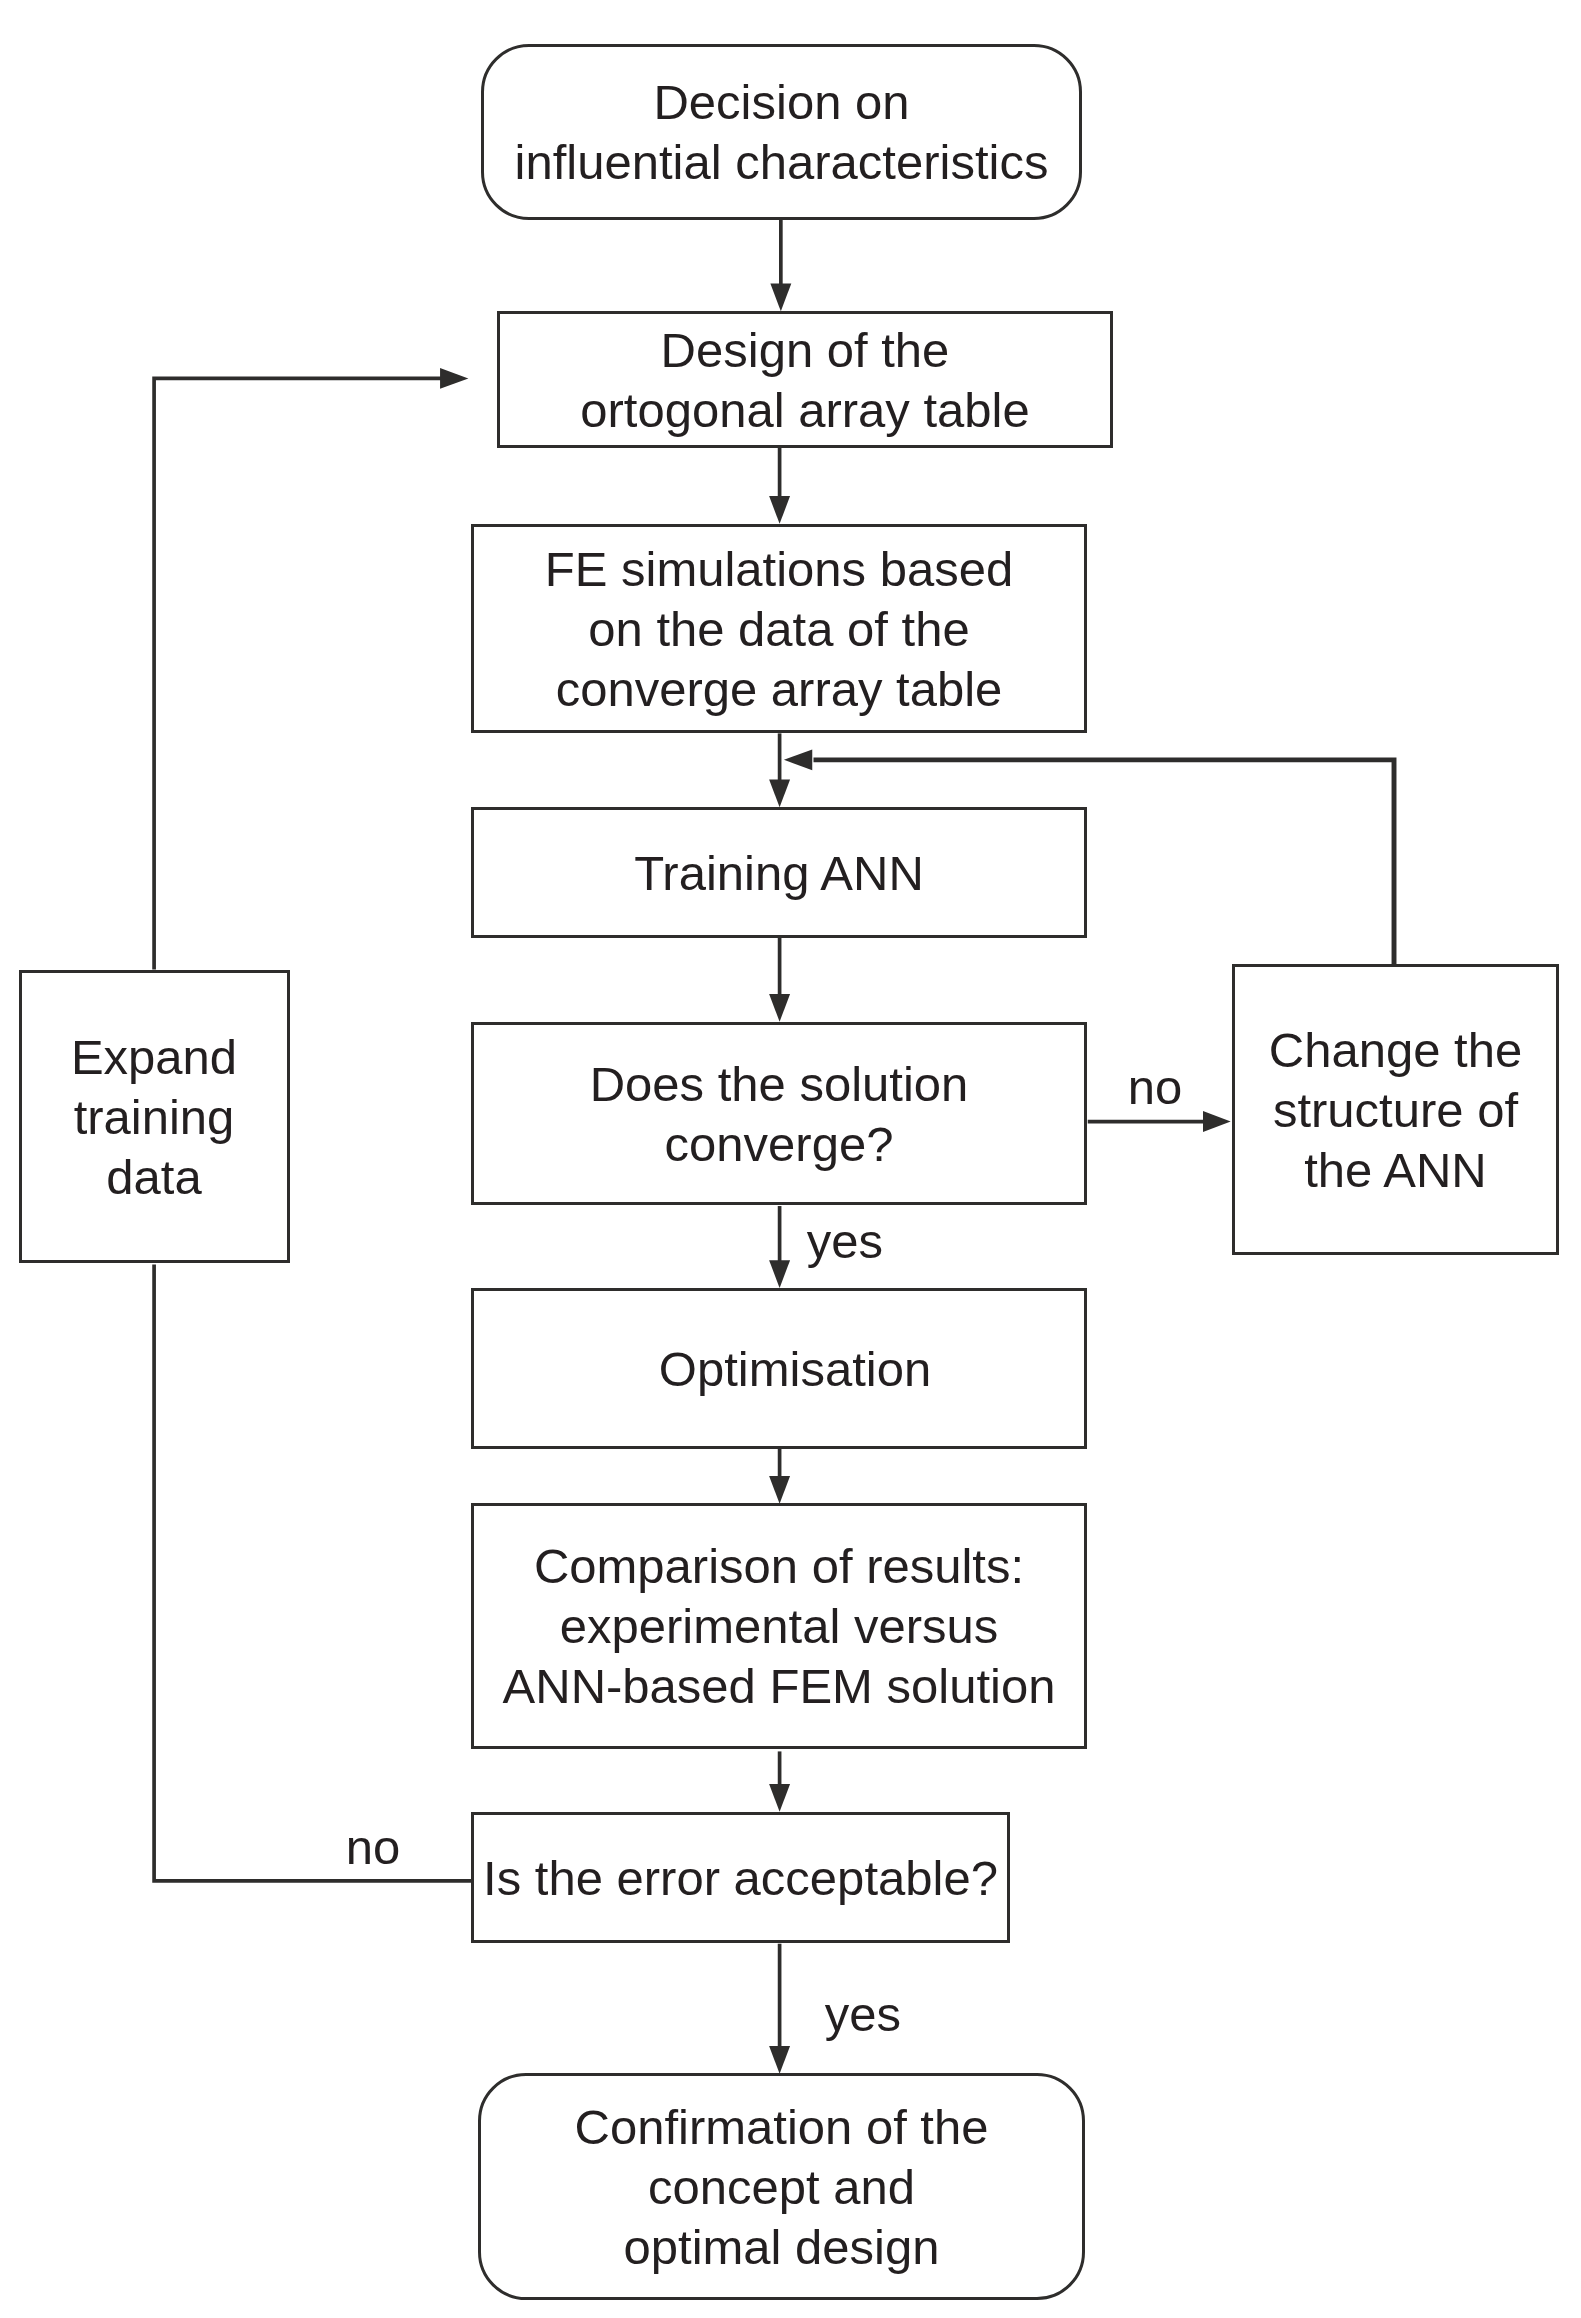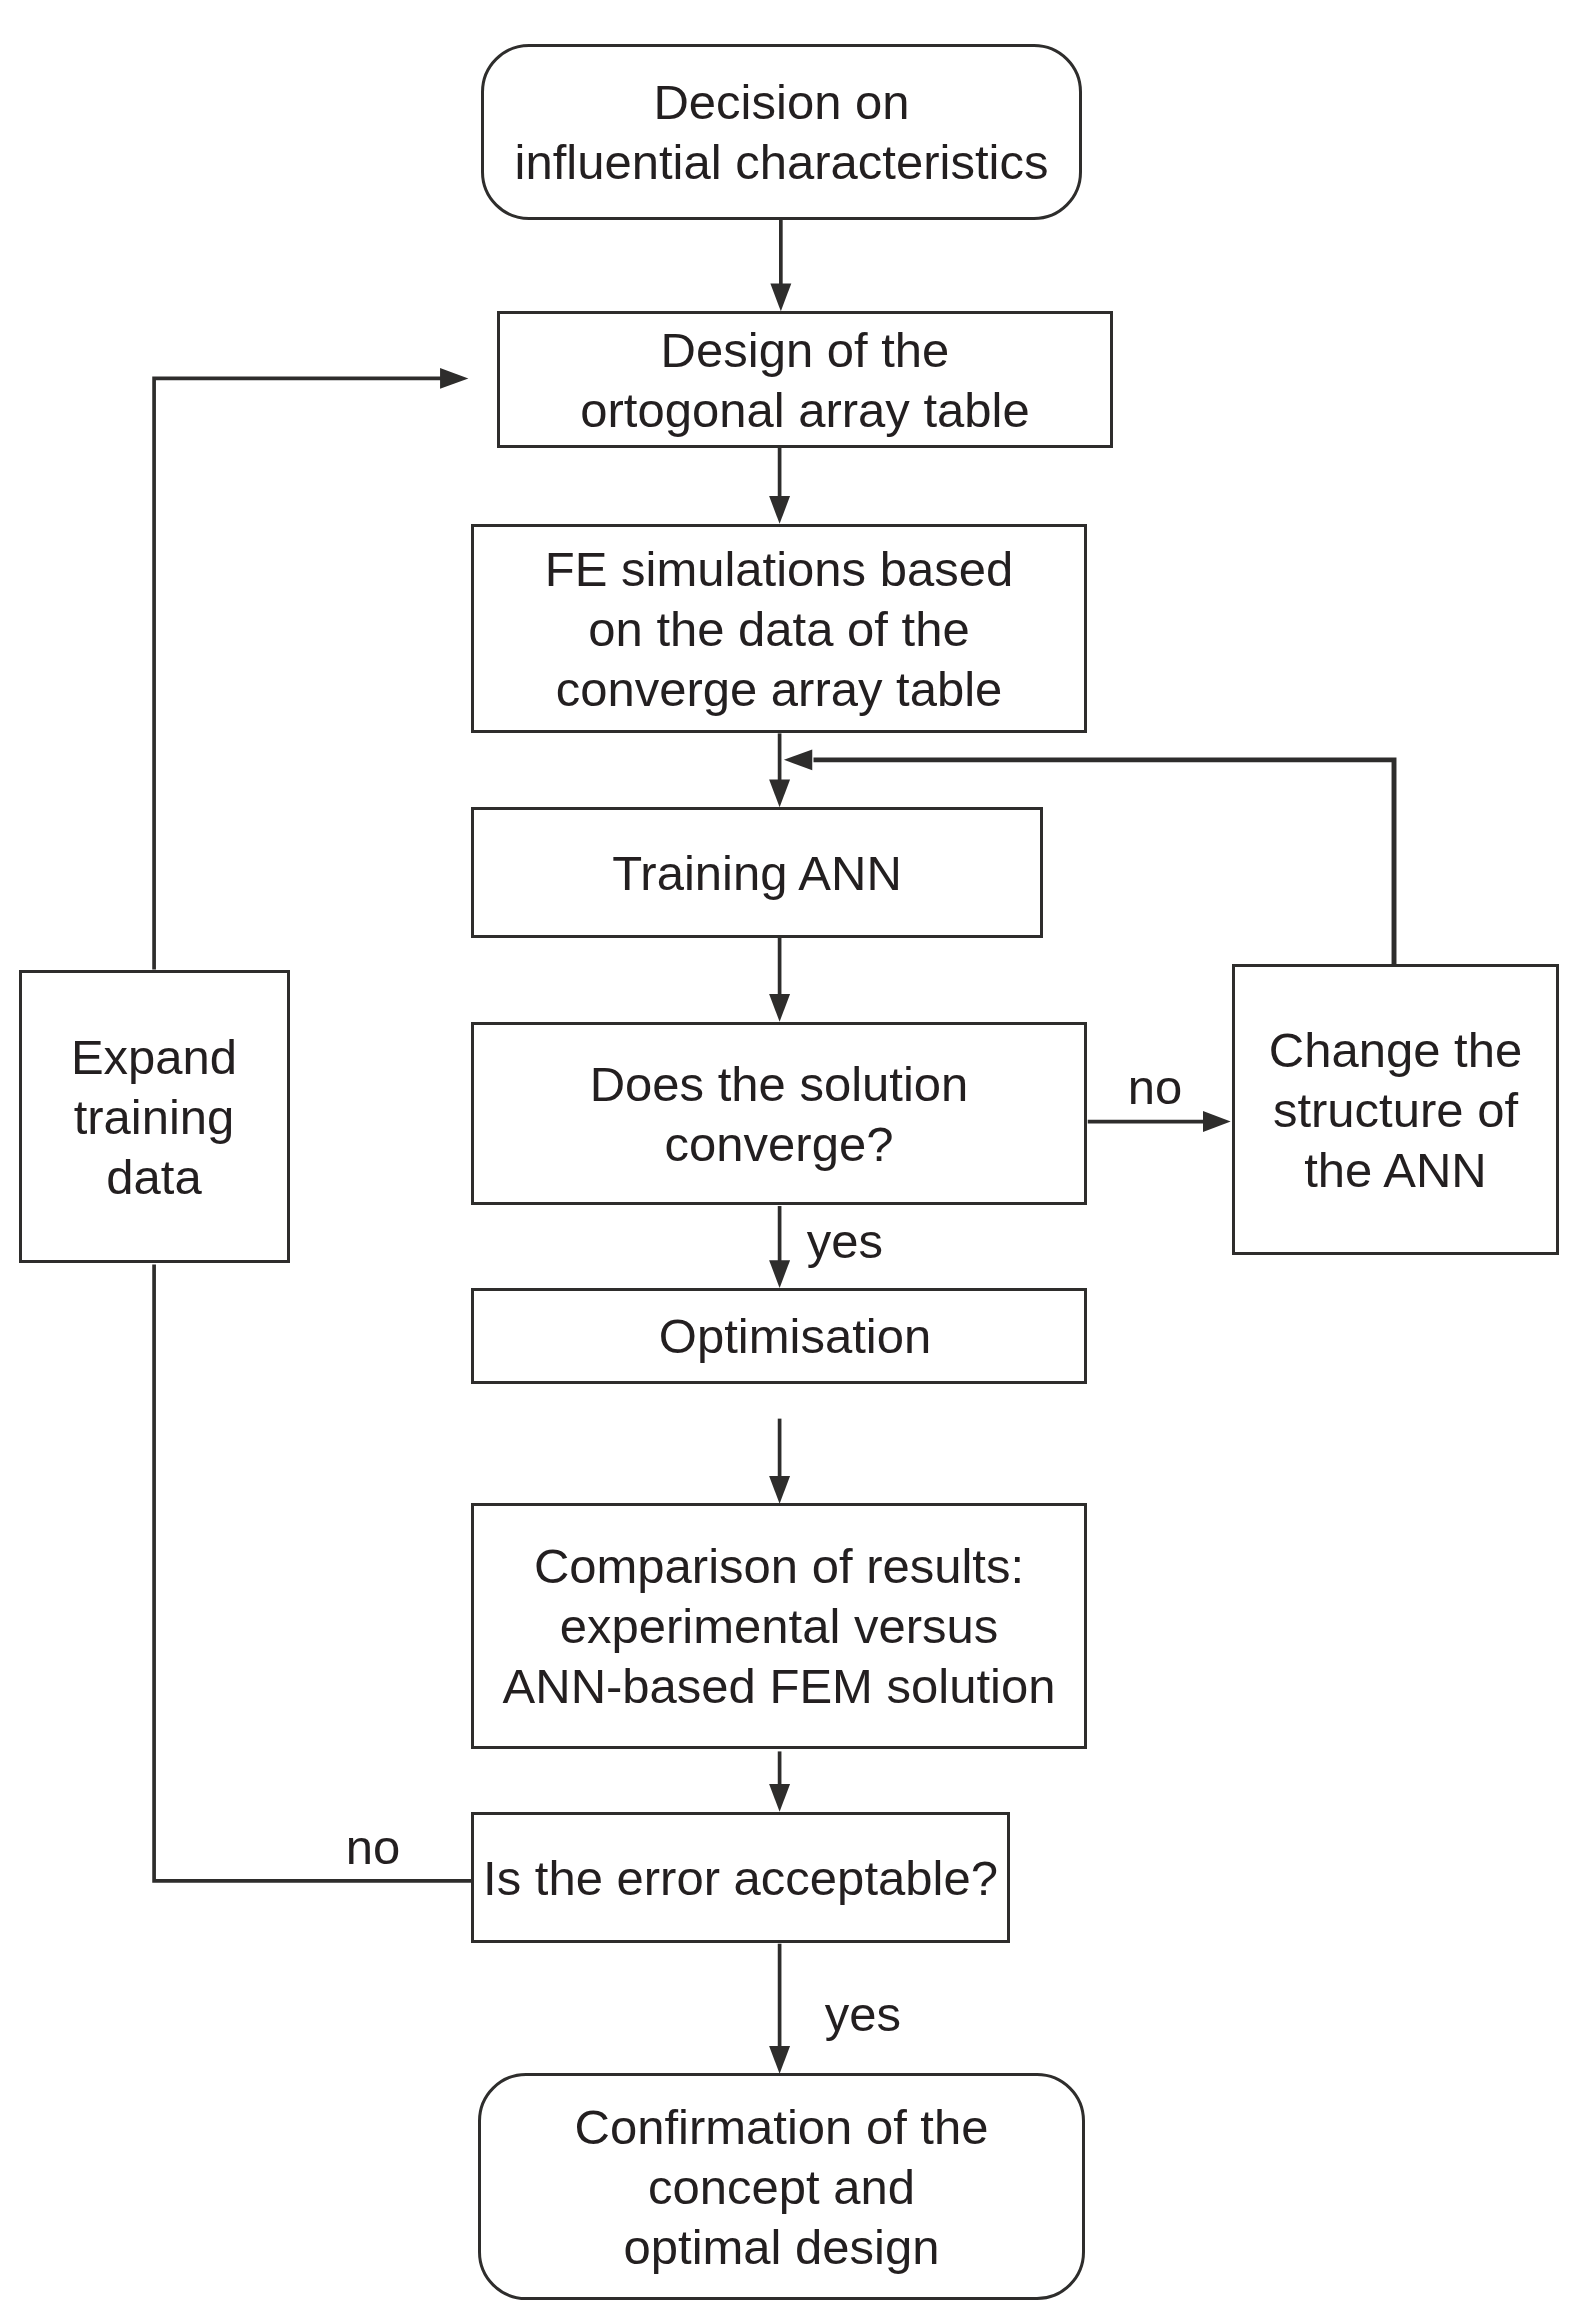--- a/index.html
+++ b/index.html
@@ -128,42 +128,42 @@
     <span>Design of the
 ortogonal array table</span>
   </div>
 
   <div class="node" style="left:471px; top:524px; width:616px; height:209px;">
     <span>FE simulations based
 on the data of the
 converge array table</span>
   </div>
 
-  <div class="node" style="left:471px; top:807px; width:572px; height:131px;">
+  <div class="node" style="left:471px; top:807px; width:616px; height:131px;">
     <span>Training ANN</span>
   </div>
 
   <div class="node" style="left:1232px; top:964px; width:327px; height:291px;">
     <span>Change the
 structure of
 the ANN</span>
   </div>
 
   <div class="node" style="left:471px; top:1022px; width:616px; height:183px;">
     <span>Does the solution
 converge?</span>
   </div>
 
   <div class="node" style="left:18.5px; top:970px; width:271px; height:293px;">
     <span>Expand
 training
 data</span>
   </div>
 
-  <div class="node" style="left:471px; top:1288px; width:616px; height:96px;padding-left:32px;">
+  <div class="node" style="left:471px; top:1288px; width:616px; height:161px;padding-left:32px;">
     <span>Optimisation</span>
   </div>
 
   <div class="node" style="left:471px; top:1503px; width:616px; height:246px;">
     <span>Comparison of results:
 experimental versus
 ANN-based FEM solution</span>
   </div>
 
   <div class="node" style="left:471px; top:1812px; width:539px; height:131px;">

